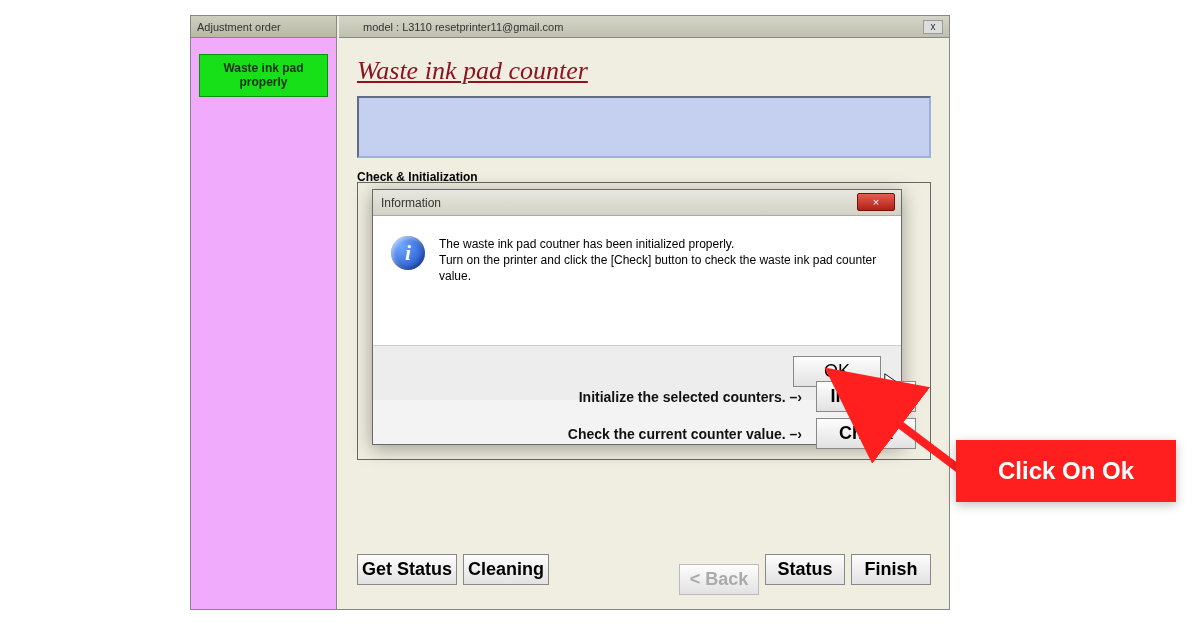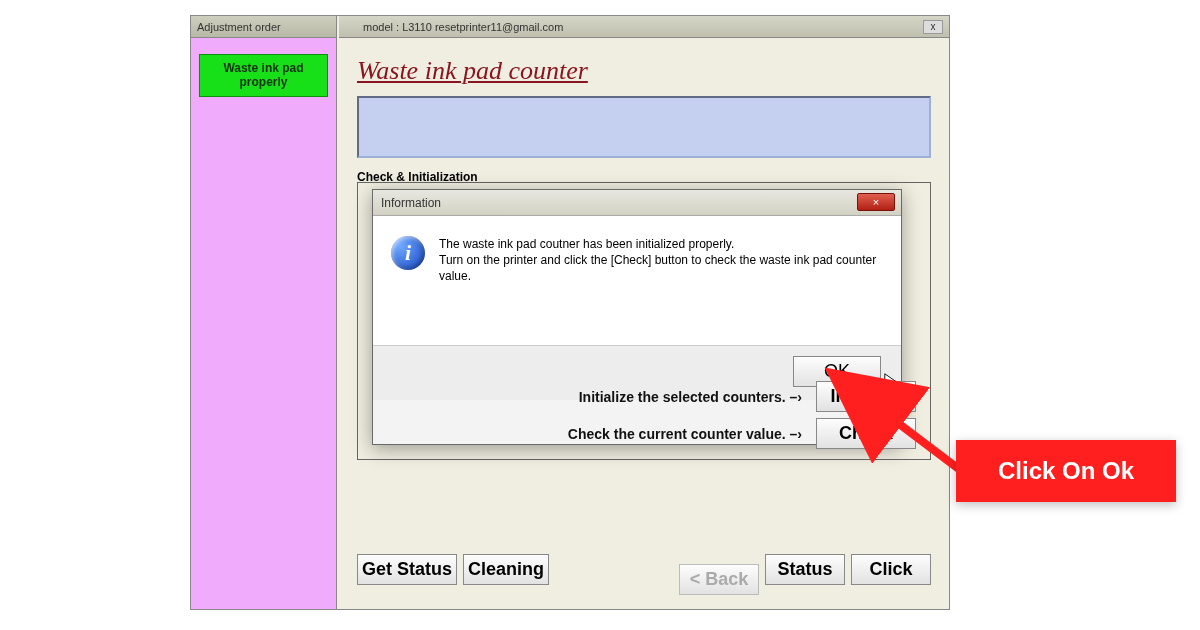--- a/index.html
+++ b/index.html
@@ -320,21 +320,21 @@
 
       </div>
     </div>
 
     <div class="bottom-nav">
       <div class="btn nav-btn tight">Get Status</div>
       <div class="btn nav-btn tight">Cleaning</div>
       <div class="spacer"></div>
       <div class="btn nav-btn ghost">&lt; Back</div>
       <div class="btn nav-btn">Status</div>
-      <div class="btn nav-btn">Click</div>
+      <div class="btn nav-btn">Finish</div>
     </div>
 
   </div>
 </div>
 
 <svg class="arrow-svg" viewBox="0 0 120 90">
   <defs>
     <marker id="ahead" markerWidth="14" markerHeight="14" refX="3" refY="6" orient="auto">
       <polygon points="0,0 12,6 0,12" fill="#ff1f1f"></polygon>
     </marker>

